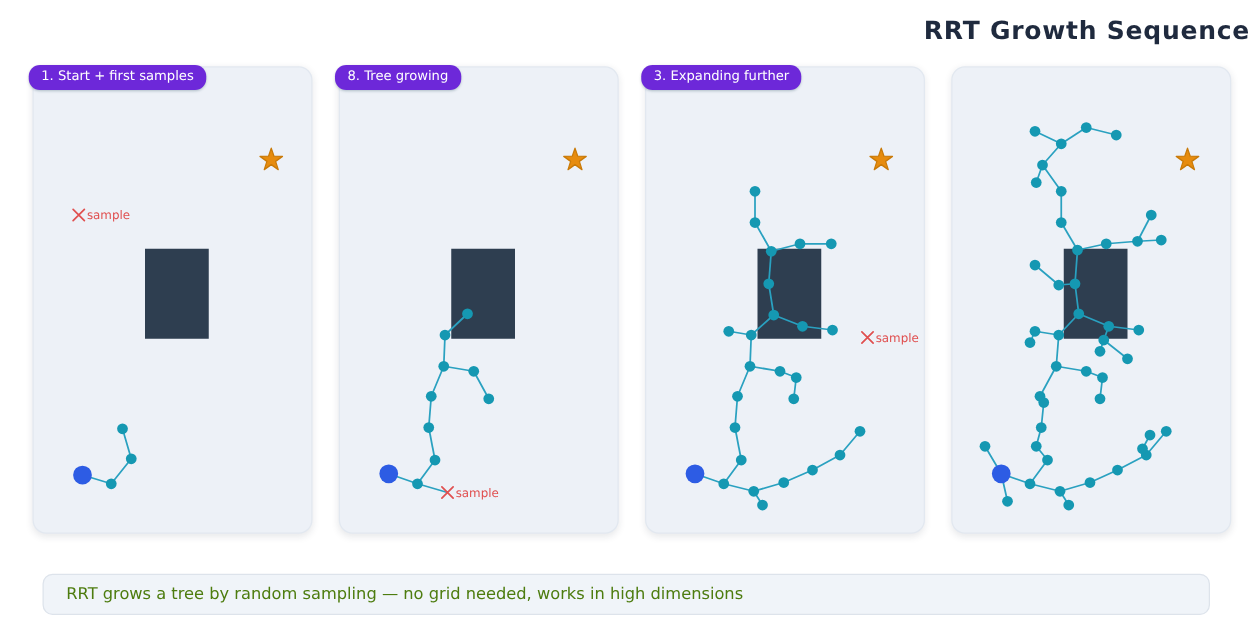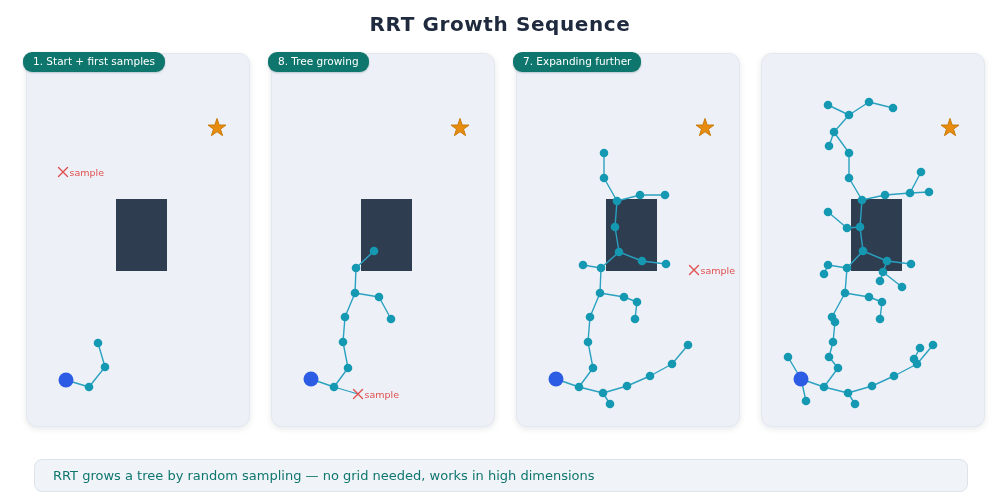--- a/index.html
+++ b/index.html
@@ -15,21 +15,21 @@
     position: relative;
     width: 1000px;
     height: 500px;
     background: #ffffff;
   }
   .title {
     position: absolute;
     top: 12px;
     left: 0;
     width: 1000px;
-    text-align: center;
+    text-align: right;
     font-size: 20px;
     font-weight: bold;
     letter-spacing: 0.6px;
     color: #1f2a3e;
   }
   .panel {
     position: absolute;
     top: 53px;
     width: 224px;
     height: 374px;
@@ -40,21 +40,21 @@
     box-sizing: border-box;
   }
   .panel-1 { left: 26px; }
   .panel-2 { left: 271px; }
   .panel-3 { left: 516px; }
   .panel-4 { left: 761px; }
   .badge {
     position: absolute;
     top: -2px;
     left: -4px;
-    background: #0f766e;
+    background: #6d28d9;
     color: #ffffff;
     font-size: 10.5px;
     line-height: 1;
     padding: 4px 10px 5px 10px;
     border-radius: 9px;
     white-space: nowrap;
     box-shadow: 0 1px 2px rgba(20,60,80,0.25);
   }
   .panel svg {
     position: absolute;
@@ -73,21 +73,21 @@
     background: #f0f4f9;
     border: 1px solid #dde3eb;
     border-radius: 8px;
     box-sizing: border-box;
     display: flex;
     align-items: center;
   }
   .caption-text {
     margin-left: 18px;
     font-size: 13px;
-    color: #0f766e;
+    color: #4d7c0f;
   }
 </style>
 </head>
 <body>
 
 <div class="stage">
 
   <div class="title">RRT Growth Sequence</div>
 
   <div class="panel panel-1">
@@ -188,21 +188,21 @@
         <circle cx="86" cy="339" r="4.3" fill="#1598b2"></circle>
         <circle cx="93" cy="350" r="4.3" fill="#1598b2"></circle>
         <circle cx="110" cy="332" r="4.3" fill="#1598b2"></circle>
         <circle cx="133" cy="322" r="4.3" fill="#1598b2"></circle>
         <circle cx="155" cy="310" r="4.3" fill="#1598b2"></circle>
         <circle cx="171" cy="291" r="4.3" fill="#1598b2"></circle>
         <path d="M188.0,64.5L190.2,71.0L197.0,71.1L191.5,75.1L193.6,81.7L188.0,77.7L182.4,81.7L184.5,75.1L179.0,71.1L185.8,71.0Z" fill="#e78c0e" stroke="#c97a08" stroke-width="1" stroke-linejoin="round"></path>
         <path d="M172.5,211.5L181.5,220.5M172.5,220.5L181.5,211.5" stroke="#e04f4f" stroke-width="1.4" fill="none" stroke-linecap="round"></path>
         <text x="183.5" y="219.5" fill="#e04f4f" font-size="9.5" font-family="&quot;DejaVu Sans&quot;, sans-serif">sample</text>
       </svg>
-    <div class="badge">7. Expanding further</div>
+    <div class="badge">3. Expanding further</div>
   </div>
 
   <div class="panel panel-4">
     <svg viewBox="0 0 222 372">
         <rect x="89" y="145" width="51" height="72" fill="#2e3e50"></rect>
         <line x1="39" y1="325" x2="62" y2="333" stroke="#2aa1c0" stroke-width="1.4" stroke-linecap="round"></line>
         <line x1="62" y1="333" x2="76" y2="314" stroke="#2aa1c0" stroke-width="1.4" stroke-linecap="round"></line>
         <line x1="76" y1="314" x2="67" y2="303" stroke="#2aa1c0" stroke-width="1.4" stroke-linecap="round"></line>
         <line x1="67" y1="303" x2="71" y2="288" stroke="#2aa1c0" stroke-width="1.4" stroke-linecap="round"></line>
         <line x1="71" y1="288" x2="73" y2="268" stroke="#2aa1c0" stroke-width="1.4" stroke-linecap="round"></line>

